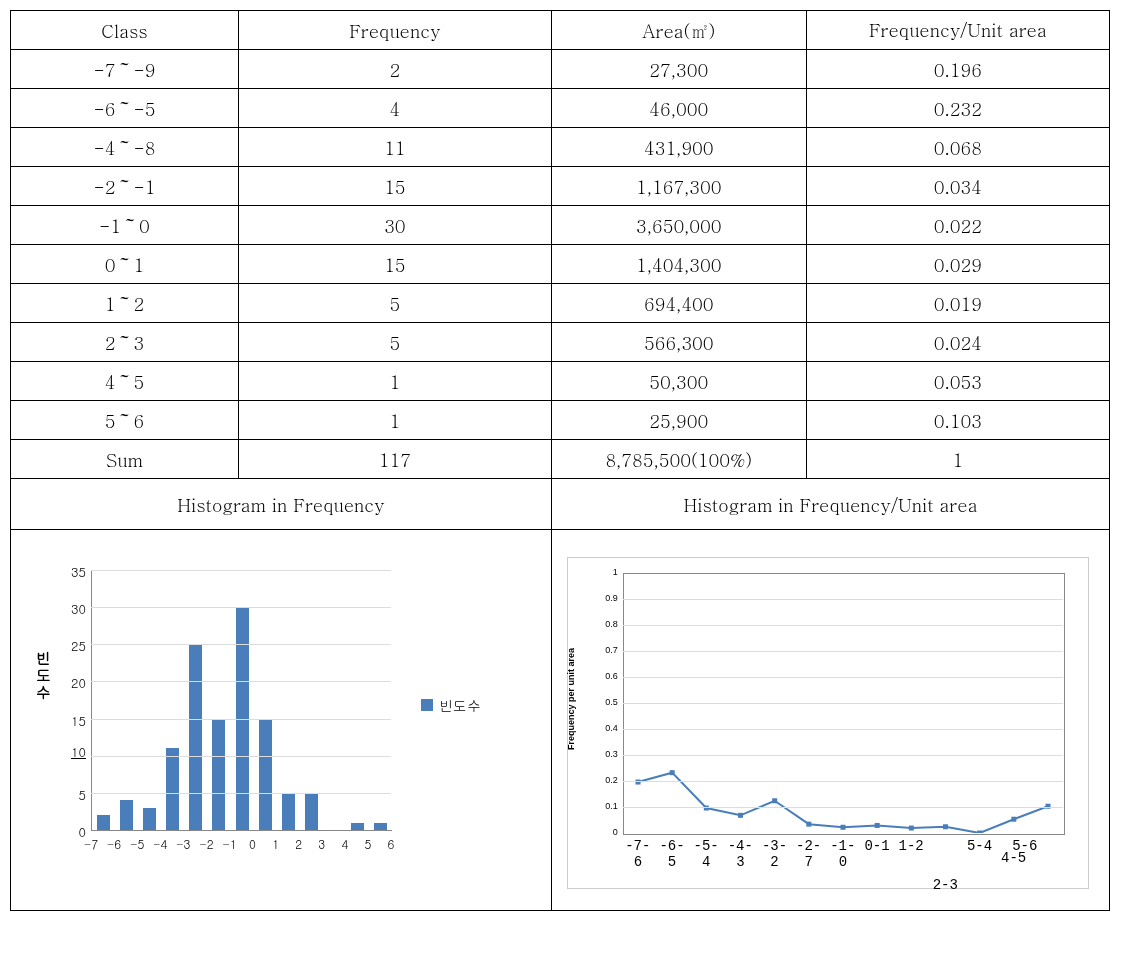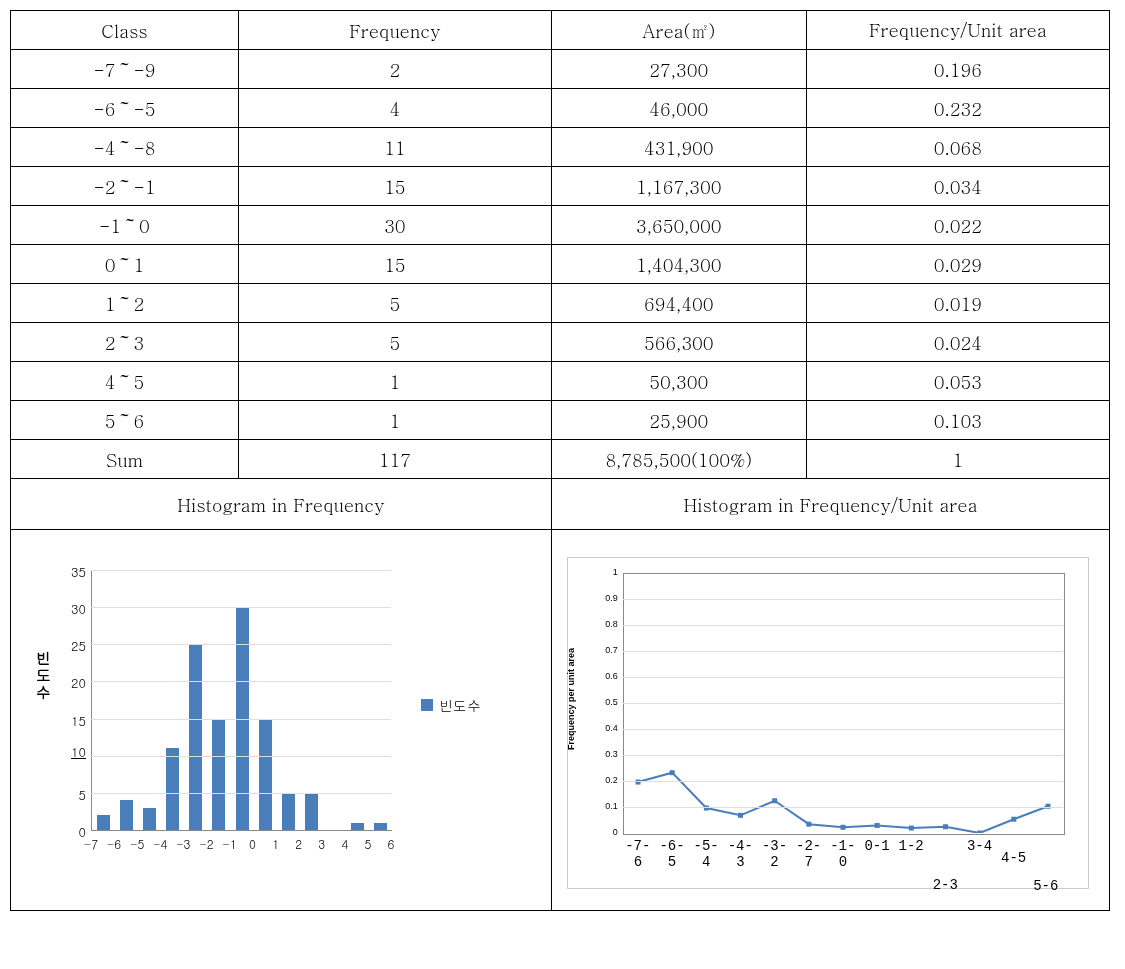--- a/index.html
+++ b/index.html
@@ -355,21 +355,21 @@
               <div class="line-xtick" style="left: 55px;">-7-6</div>
               <div class="line-xtick" style="left: 89.1667px;">-6-5</div>
               <div class="line-xtick" style="left: 123.333px;">-5-4</div>
               <div class="line-xtick" style="left: 157.5px;">-4-3</div>
               <div class="line-xtick" style="left: 191.667px;">-3-2</div>
               <div class="line-xtick" style="left: 225.833px;">-2-7</div>
               <div class="line-xtick" style="left: 260px;">-1-0</div>
               <div class="line-xtick" style="left: 294.167px;">0-1</div>
               <div class="line-xtick" style="left: 328.333px;">1-2</div>
               <div class="line-xtick" style="left: 362.5px; margin-top: 39px;">2-3</div>
-              <div class="line-xtick" style="left: 396.667px;">3-4</div>
+              <div class="line-xtick" style="left: 396.667px;">5-4</div>
               <div class="line-xtick" style="left: 430.833px; margin-top: 12px;">4-5</div>
-              <div class="line-xtick" style="left: 463px; margin-top: 40px;">5-6</div>
+              <div class="line-xtick" style="left: 442px;">5-6</div>
             </div>
     </td>
   </tr>
 </tbody>
     </table>
 </div>
 
 </body></html>

